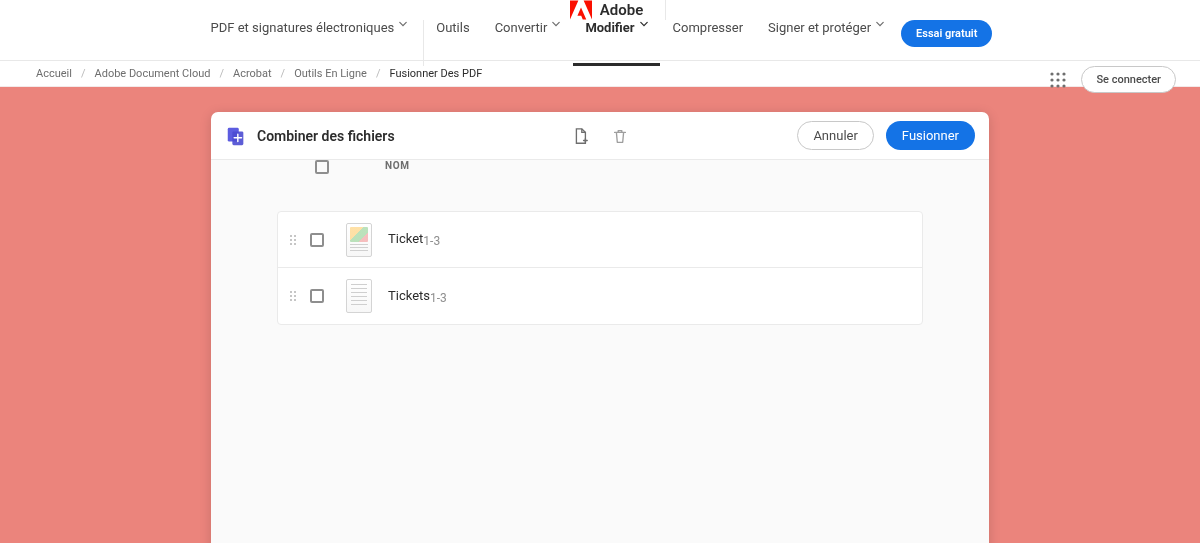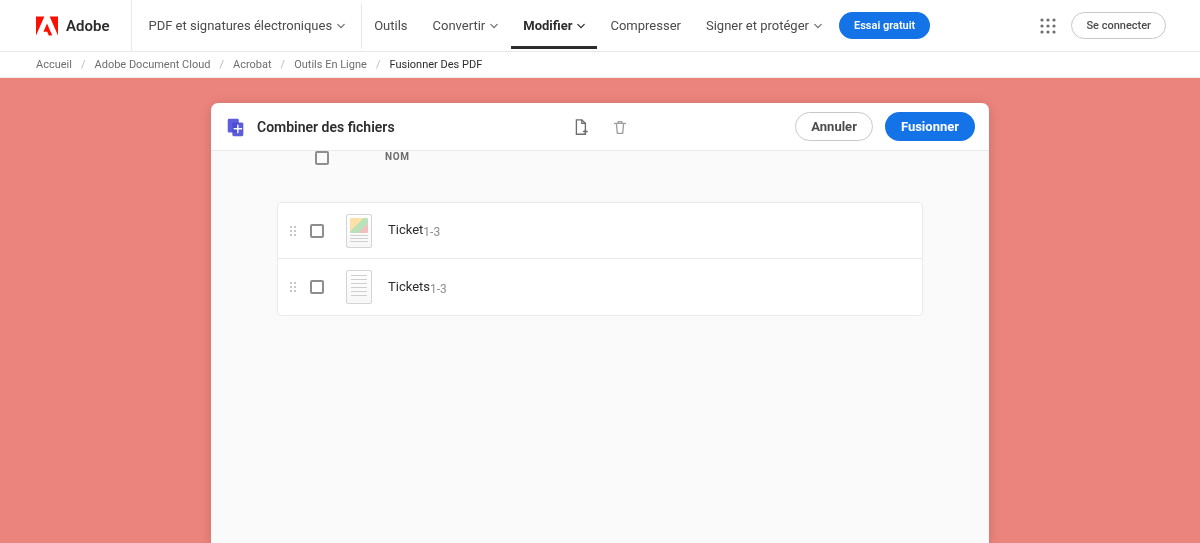--- a/index.html
+++ b/index.html
@@ -1,45 +1,45 @@
 <!DOCTYPE html>
 <html><head>
 <meta charset="utf-8">
 <style>
   * { box-sizing: border-box; margin: 0; padding: 0; }
   body { font-family: -apple-system, BlinkMacSystemFont, "Segoe UI", Roboto, Helvetica, Arial, sans-serif; width:1200px; height:543px; overflow:hidden; background:#fff; color:#2c2c2c; }
   
-  .gnav { display:flex; align-items:center; height:52px; border-bottom:1px solid #e8e8e8; }
+  .gnav { display:flex; align-items:center; height:61px; border-bottom:1px solid #e8e8e8;flex-direction:column; }
   .brand { display:flex; align-items:center; gap:8px; padding:0 22px 0 36px; border-right:1px solid #e8e8e8; height:100%; }
   .brand-name { font-size:15px; font-weight:600; color:#2c2c2c; }
   .nav-items { display:flex; align-items:center; height:100%; }
-  .nav-item { display:flex; align-items:center; gap:5px; padding:0 12px; height:46px; font-size:13px; color:#4b4b4b; cursor:pointer; border-right:1px solid transparent;}
+  .nav-item { display:flex; align-items:flex-start; gap:5px; padding:0 12px; height:46px; font-size:13px; color:#4b4b4b; cursor:pointer; border-right:1px solid transparent;}
   .nav-item.first { padding-left:16px; padding-right:16px; border-right:1px solid #e8e8e8;}
   .nav-item.active { font-weight:700; color:#2c2c2c; box-shadow: inset 0 -3px 0 #2c2c2c; }
   .caret { width:8px; height:8px; }
-  .nav-right { margin-left:auto; display:flex; align-items:center; gap:14px; padding-right:34px;}
+  .nav-right { margin-left:auto; display:flex; align-items:center; gap:14px; padding-right:24px;}
   .pill { border-radius:16px; font-size:11px; padding:6px 14px; cursor:pointer; border:1px solid transparent; }
   .pill.primary { background:#1473e6; color:#fff; font-weight:600; }
   .pill.outline { background:#fff; border:1px solid #c8c8c8; color:#4b4b4b; font-weight:500;}
   .apps-icon { width:18px; height:18px; cursor:pointer; color:#6e6e6e;}
   
   .crumbbar { height:26px; display:flex; align-items:center; padding:0 36px; font-size:11px; color:#6e6e6e; border-bottom:1px solid #f3e9e9; background:#fff;}
   .crumbbar a { color:#6e6e6e; text-decoration:none; cursor:pointer;}
   .crumbbar .sep { margin:0 9px; color:#b9b9b9;}
   .crumbbar .current { color:#2c2c2c; }
   
   .stage { background:#EB847C; width:100%; height:470px; padding-top:25px; display:flex; justify-content:center;}
   .card { width:778px; background:#fff; border-radius:7px; box-shadow:0 2px 12px rgba(0,0,0,0.15); overflow:hidden;}
   .toolbar { height:48px; display:flex; align-items:center; padding:0 14px; border-bottom:1px solid #eaeaea;}
   .tool-title { display:flex; align-items:center; gap:10px; font-size:14px; font-weight:600; color:#2c2c2c; }
   .tool-icons { position:absolute; left:50%; transform:translateX(-50%); display:flex; gap:22px; color:#6e6e6e;}
   .toolbar { position:relative; }
   .tool-icon-btn { width:18px; height:18px; cursor:pointer; }
   .tool-actions { margin-left:auto; display:flex; gap:12px;}
-  .btn { border-radius:16px; font-size:13px; font-weight:700; padding:6px 15px; cursor:pointer; border:1px solid transparent;}
+  .btn { border-radius:16px; font-size:13px; font-weight:400; padding:6px 15px; cursor:pointer; border:1px solid transparent;}
   .btn.sec { background:#fff; border:1px solid #c8c8c8; color:#4b4b4b;}
   .btn.pri { background:#1473e6; color:#fff;}
   
   .listhead { display:flex; align-items:flex-start; height:33px; padding:0 0 0 104px; font-size:10px; letter-spacing:0.06em; color:#6e6e6e; font-weight:700; }
   .listhead .chk { width:14px; height:14px; border:2px solid #8e8e8e; border-radius:2px; margin-right:56px; position:relative; left:0;}
   .sheet-body { background:#fafafa; padding:0 0 300px 0;}
   .filelist { margin:18px 66px 0 66px; background:#fff; border:1px solid #eaeaea; border-radius:4px;}
   .row { display:flex; align-items:center; height:56px; padding:0 12px; border-bottom:1px solid #eaeaea;}
   .row:last-child { border-bottom:none;}
   .grip { width:8px; display:flex; flex-direction:column; gap:2px; cursor:grab; margin-right:12px; }

